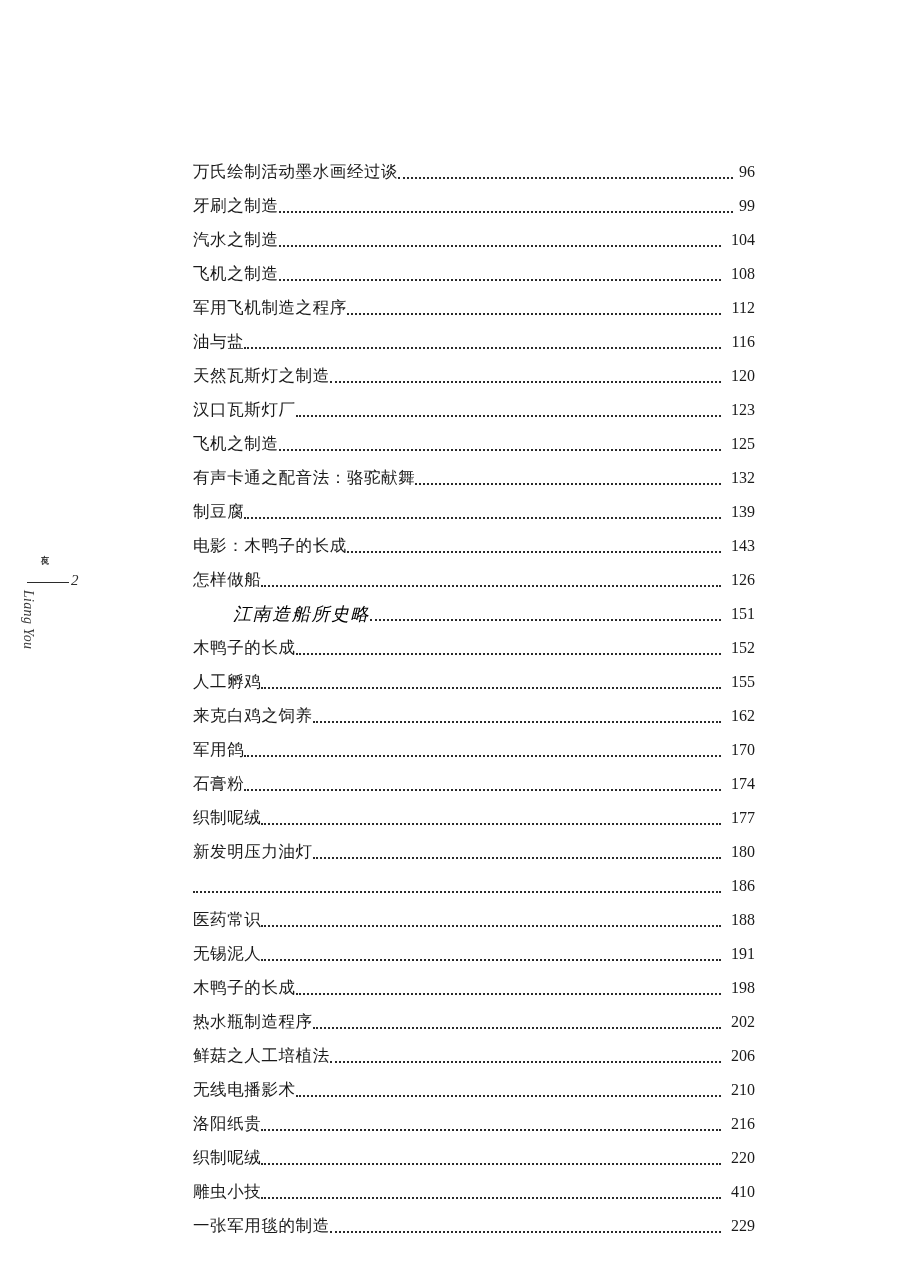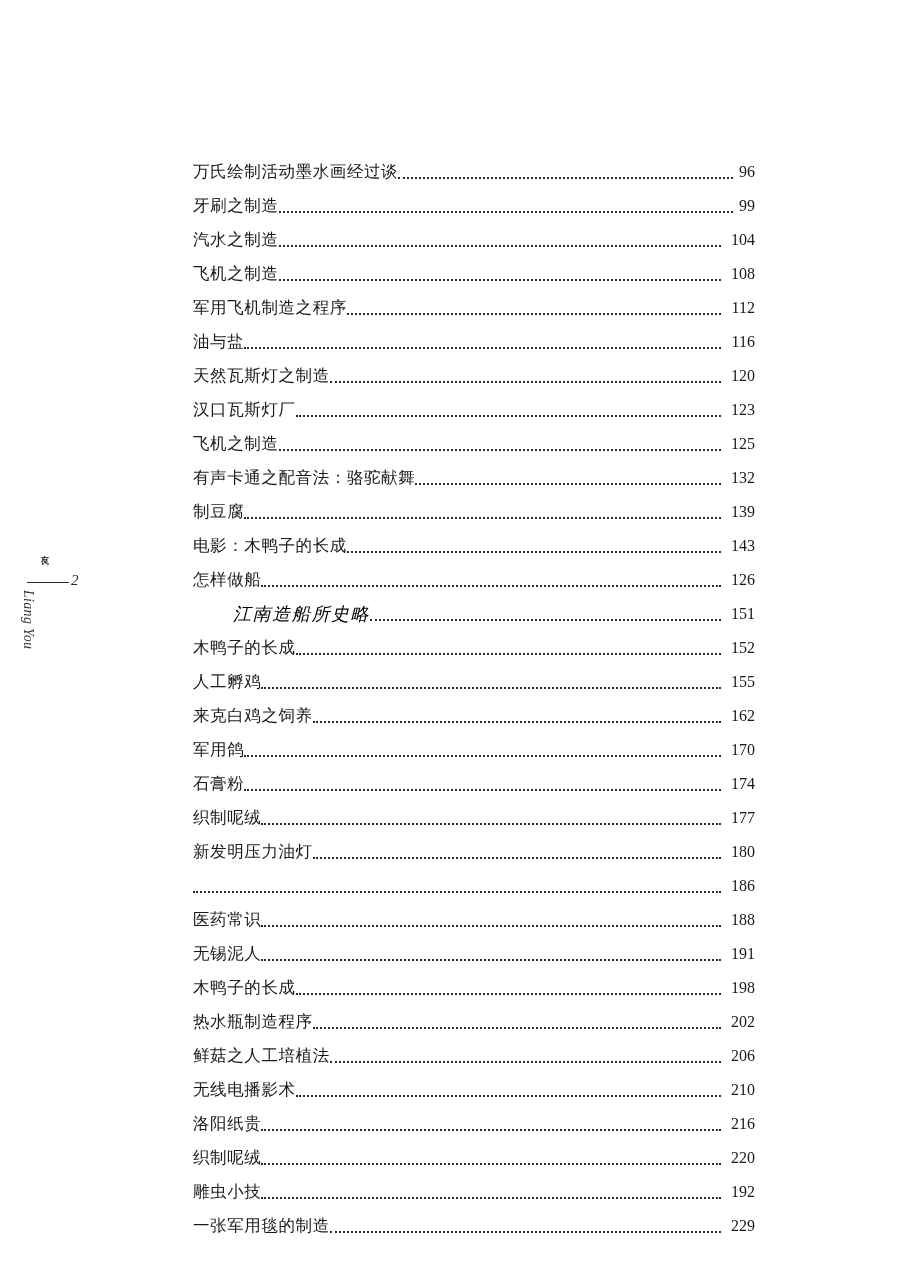--- a/index.html
+++ b/index.html
@@ -290,20 +290,20 @@
       <span class="toc-page">216</span>
     </div>
     <div class="toc-row">
       <span class="toc-title">织制呢绒</span>
       <span class="toc-leader"></span>
       <span class="toc-page">220</span>
     </div>
     <div class="toc-row">
       <span class="toc-title">雕虫小技</span>
       <span class="toc-leader"></span>
-      <span class="toc-page">192</span>
+      <span class="toc-page">410</span>
     </div>
     <div class="toc-row">
       <span class="toc-title">一张军用毯的制造</span>
       <span class="toc-leader"></span>
       <span class="toc-page">229</span>
     </div>
   </div>
 
 </body></html>

